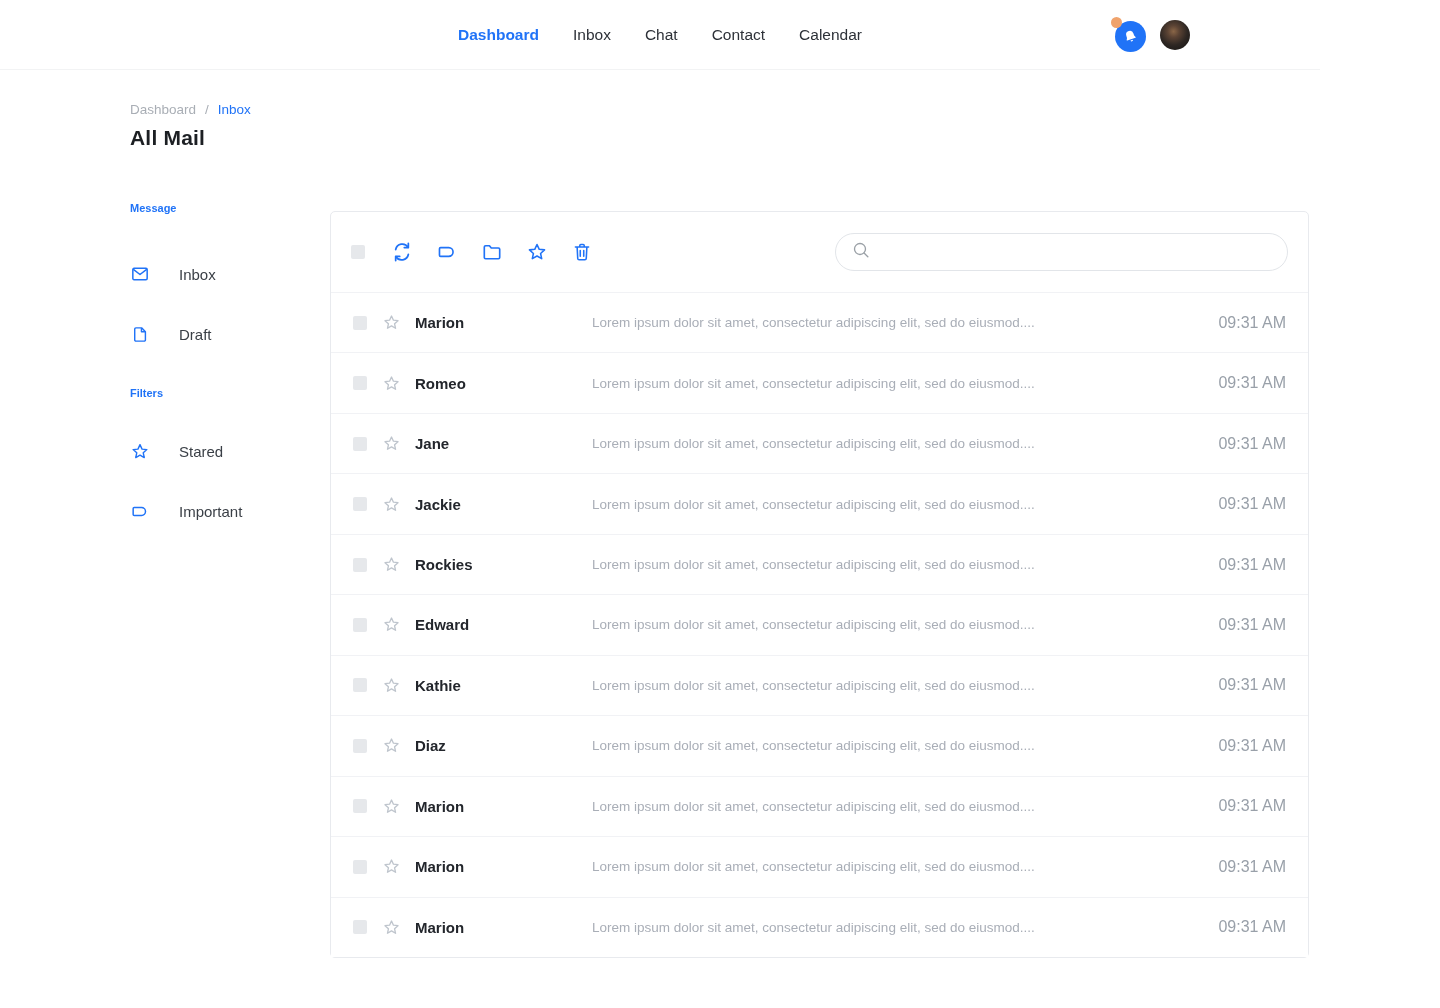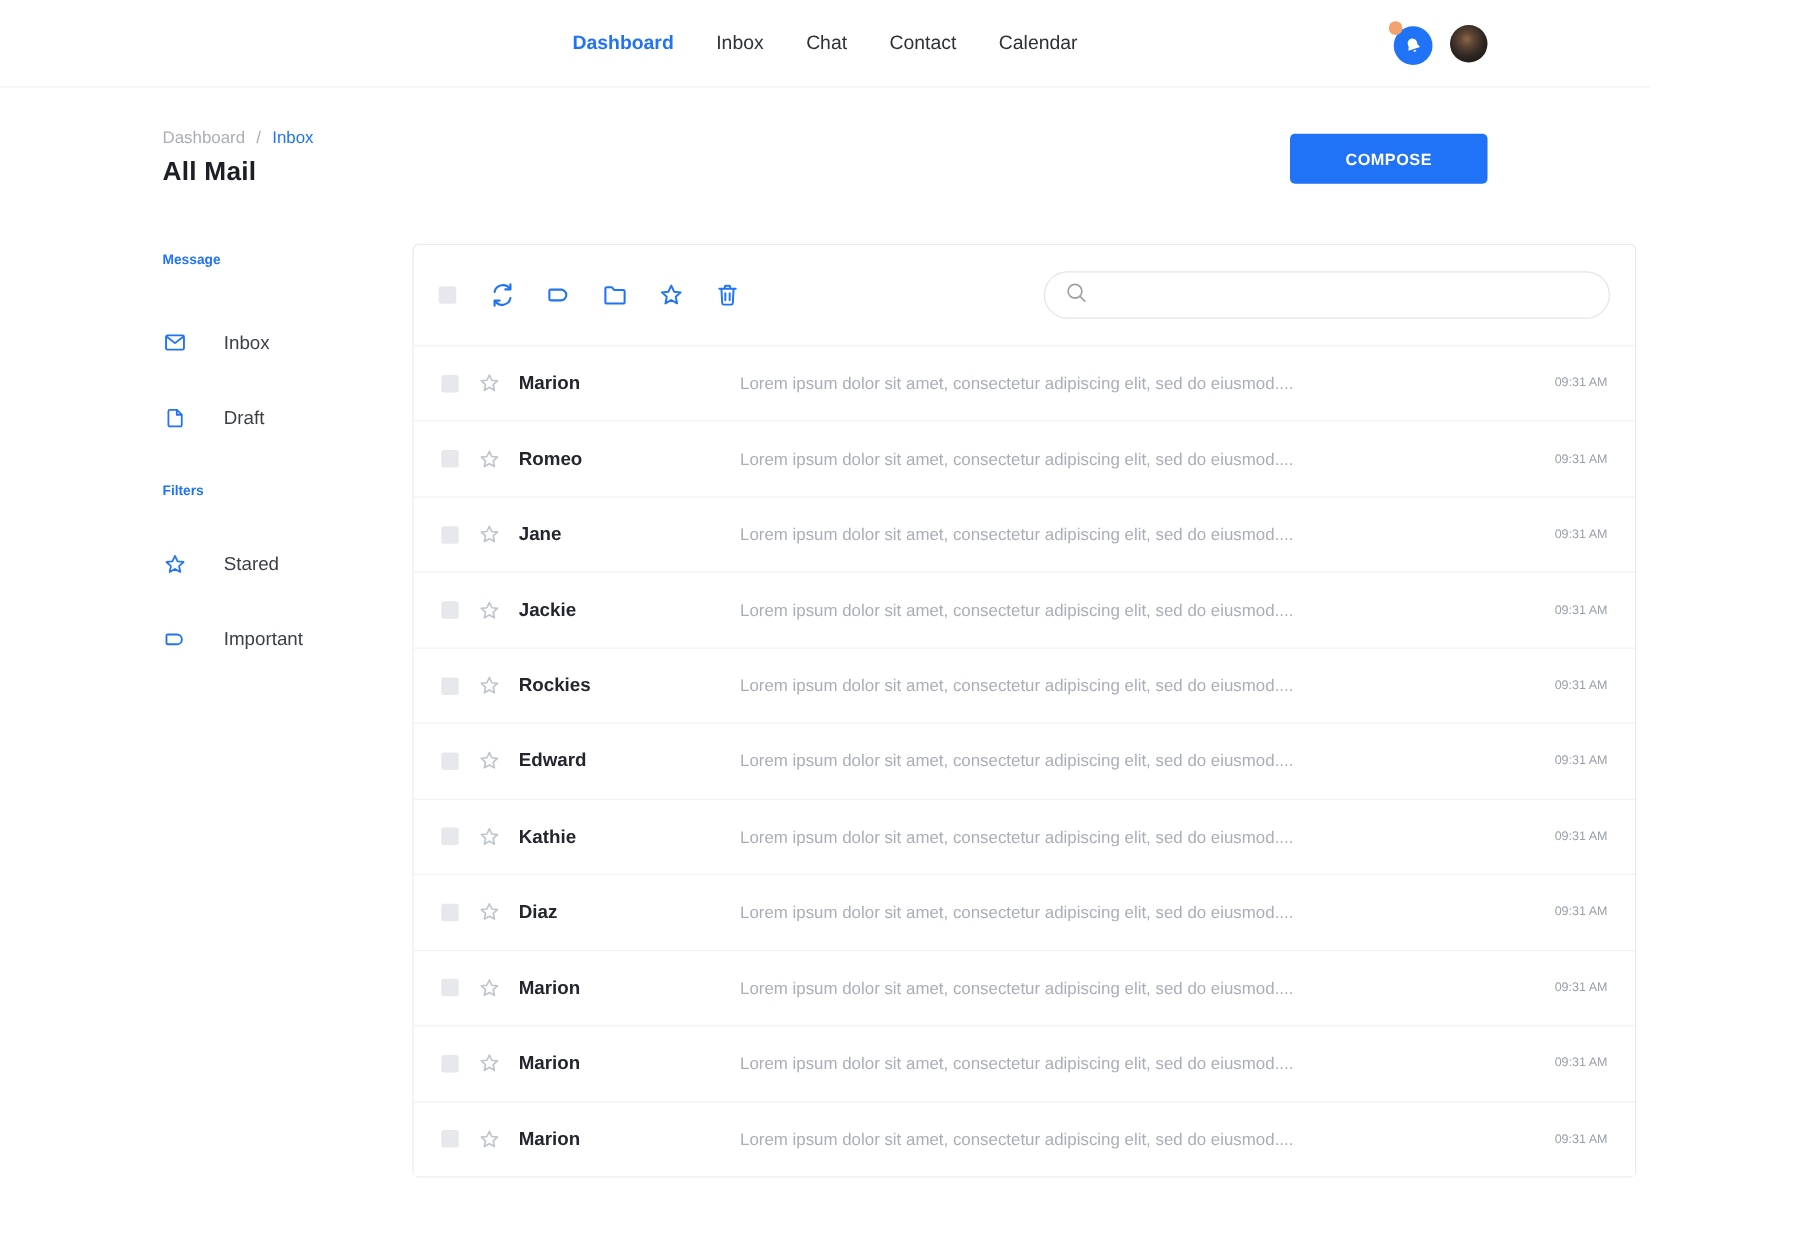--- a/index.html
+++ b/index.html
@@ -33,35 +33,35 @@
   .sidebar{position:absolute; left:130px; top:202px; width:185px;}
   .side-title{font-size:11px; font-weight:700; color:var(--accent);}
   .side-list{margin-top:30px;}
   .side-list.filters-list{margin-top:22px;}
   .side-item{height:60px; display:flex; align-items:center; gap:29px; cursor:pointer;}
   .side-item .icn{width:20px; height:20px; color:var(--accent); display:flex; align-items:center; justify-content:center;}
   .side-item .lbl{font-size:15px; color:#3a3f46;}
   .side-title.filters{margin-top:23px;}
 
   
-  .panel{position:absolute; left:330px; top:195px; width:979px; height:747px; background:#fff; border:1px solid var(--border); border-radius:5px; display:flex; flex-direction:column;}
+  .panel{position:absolute; left:330px; top:211px; width:979px; height:747px; background:#fff; border:1px solid var(--border); border-radius:5px; display:flex; flex-direction:column;}
   .toolbar{height:80px; min-height:80px; display:flex; align-items:center; padding:0 20px;}
   .checkbox{width:14px; height:14px; background:#e6e8eb; border-radius:2px; display:inline-block; cursor:pointer; flex:none;}
   .tool-icons{display:flex; gap:23px; margin-left:26px; align-items:center;}
   .tool-btn{width:22px; height:22px; border:none; background:none; padding:0; color:var(--accent); cursor:pointer; display:flex; align-items:center; justify-content:center;}
   .searchbox{margin-left:auto; width:453px; height:38px; border:1px solid #e2e5e9; border-radius:19px; display:flex; align-items:center; padding:0 8px 0 15px; gap:9px;}
   .searchbox svg{flex:none;}
   .searchbox input{border:none; outline:none; flex:1; font-size:14px; font-family:"Liberation Sans",sans-serif; color:#3a3f46; background:transparent;}
 
   .rows{flex:1; display:flex; flex-direction:column;}
   .mail-row{flex:1; display:flex; align-items:center; padding:0 22px; border-top:1px solid var(--line); cursor:pointer; background:#fff;}
   .row-star{width:19px; height:19px; color:#bfc5cd; margin-left:15px; flex:none; display:flex; align-items:center; justify-content:center;}
   .sender{width:177px; margin-left:14px; font-size:15px; font-weight:700; color:#23262c; flex:none;}
   .preview{flex:1; font-size:13.5px; color:var(--preview); white-space:nowrap; overflow:hidden; text-overflow:ellipsis;}
-  .time{margin-left:18px; font-size:10px; color:#99a0a9; flex:none;}
+  .time{margin-left:18px; font-size:16px; color:#99a0a9; flex:none;}
 </style>
 </head>
 <body>
 
 <svg width="0" height="0" style="position:absolute" aria-hidden="true">
   <defs>
     <g id="i-star">
         <path d="M12 3.8 l2.45 5.3 5.75.6 -4.3 3.9 1.2 5.7 -5.1-2.95 -5.1 2.95 1.2-5.7 -4.3-3.9 5.75-.6 Z" fill="none" stroke="currentColor" stroke-width="1.7" stroke-linejoin="round"></path>
       </g>
     <g id="i-tag">
@@ -98,21 +98,20 @@
 
   <div class="page-head">
     <div>
       <div class="breadcrumb">
         <span class="crumb">Dashboard</span>
         <span>/</span>
         <span class="crumb-active">Inbox</span>
       </div>
       <h1 class="page-title">All Mail</h1>
     </div>
-    <button class="compose">COMPOSE</button>
   </div>
 
   <aside class="sidebar">
     <div class="side-title">Message</div>
     <div class="side-list">
       <div class="side-item">
         <span class="icn">
           <svg width="20" height="20" viewBox="0 0 24 24" fill="none" stroke="currentColor" stroke-width="1.8">
               <rect x="3.4" y="5.2" width="17.2" height="13.6" rx="1.4"></rect>
               <path d="M4.4 6.8 L12 12.6 19.6 6.8" stroke-linecap="round" stroke-linejoin="round"></path>

